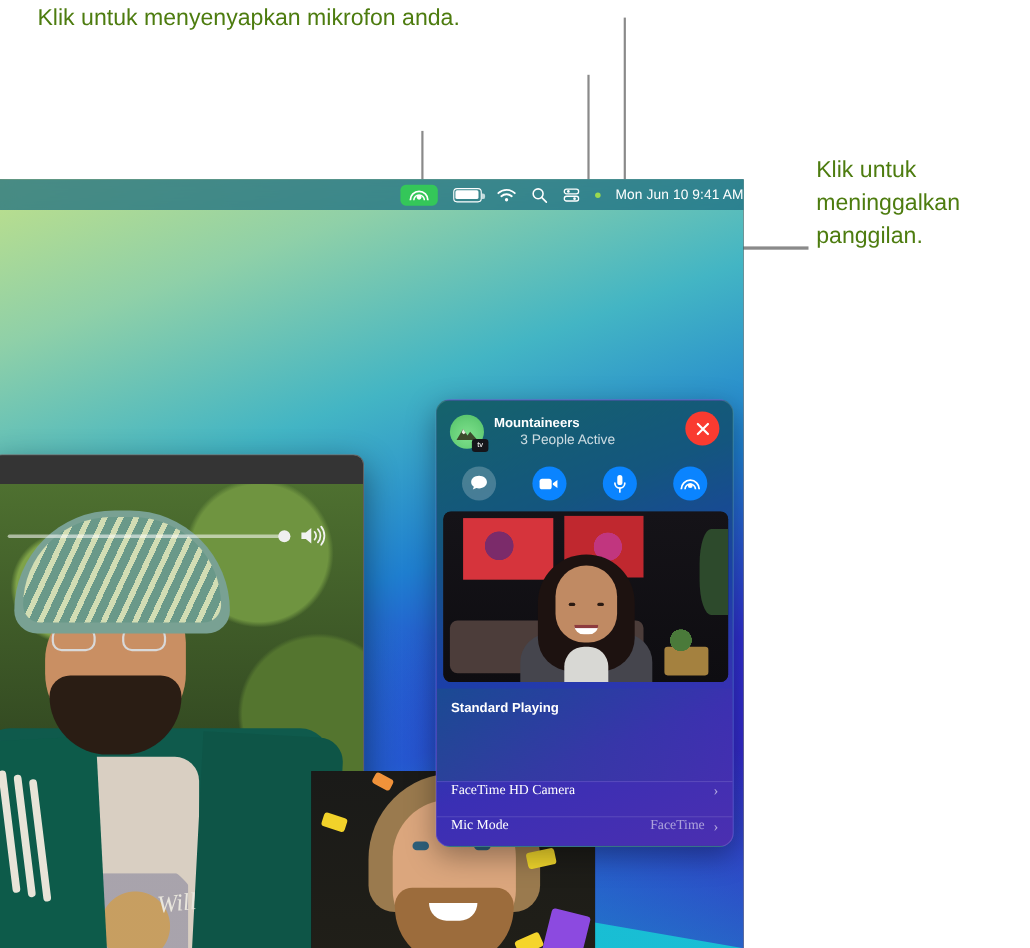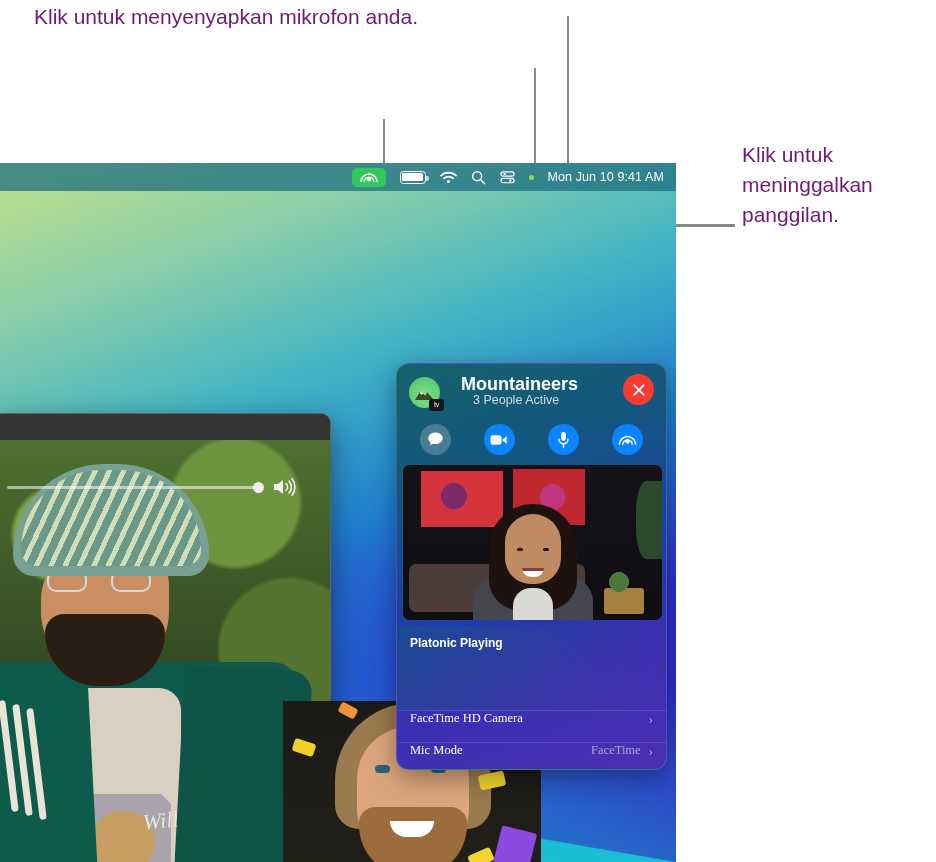--- a/index.html
+++ b/index.html
@@ -7,21 +7,21 @@
     width: 936px; height: 862px;
     background: #ffffff;
     font-family: "Liberation Sans", sans-serif;
     overflow: hidden;
   }
   #root { position: relative; width: 936px; height: 862px; background: #fff; }
 
   
   .callout {
     position: absolute;
-    color: #701a75;
+    color: #4d7c0f;
     font-size: 21px;
     line-height: 28px;
     white-space: nowrap;
     font-family: "Liberation Sans", sans-serif;
   }
   .callout-right {
     white-space: normal;
     width: 200px;
     line-height: 30px;
   }
@@ -49,21 +49,21 @@
     position:absolute; left:0; bottom:0; width:100%; height:44%;
     background: linear-gradient(210deg, rgba(28,26,200,0.0) 38%, rgba(24,206,216,0.85) 39%, rgba(19,190,205,0.9) 100%);
     clip-path: polygon(0% 100%, 0% 62%, 100% 100%);
   }
   #menubar {
     position: absolute; left: 0; top: 0;
     width: 676px; height: 28px;
     background: rgba(26,107,128,0.72);
     backdrop-filter: blur(8px);
     display: flex; align-items: center; justify-content: flex-end;
-    gap: 14px; padding-right: 12px;
+    gap: 14px; 
     color: #fff;
   }
   .mb-item { display: flex; align-items: center; }
   .mb-screen {
     width: 34px; height: 19px; border-radius: 5px;
     background: #34c759;
     display: flex; align-items: center; justify-content: center;
   }
   .mb-battery {
     width: 26px; height: 13px; border: 1.6px solid #fff; border-radius: 3.5px;
@@ -100,21 +100,21 @@
   .cc-avatar .mtn {
     position:absolute; left:5px; bottom:7px; width:21px; height:15px; overflow:hidden;
   }
   .cc-avatar .tvbadge {
     position: absolute; right: -4px; bottom: -3px;
     width: 15px; height: 12px; border-radius: 3px;
     background: #15151a; color:#fff; font-size: 7px;
     display:flex; align-items:center; justify-content:center;
     letter-spacing:-0.2px;
   }
-  .cc-title { color:#fff; font-size:18px; font-weight:bold; line-height:16px;margin-left:12px; }
+  .cc-title { color:#fff; font-size:12px; font-weight:bold; line-height:16px; }
   .cc-sub { color:rgba(255,255,255,0.78); font-size:12.5px; line-height:16px;margin-left:24px; }
   .cc-close {
     position:absolute; right: 12px; top: 10px;
     width: 31px; height: 31px; border-radius:50%;
     background:#fa3b30; display:flex; align-items:center; justify-content:center;
     border:none; cursor:pointer;
   }
   .cc-actions {
     position:absolute; left:0; top:60px; width:100%;
     display:flex; justify-content:space-around; align-items:center;
@@ -430,21 +430,21 @@
           <div class="pa-neck"></div>
           <div class="pa-face">
             <div class="pa-eye" style="left:12px;"></div>
             <div class="pa-eye" style="right:12px;"></div>
             <div class="pa-mouth"></div>
           </div>
         </div>
       </div>
 
       <div id="ccplaying">
-        <div class="cp-head">Platonic Playing</div>
+        <div class="cp-head">Standard Playing</div>
       </div>
 
       <div class="cc-divider" style="top:346px;"></div>
       <div class="cc-row" style="top:347px;">
         <span>FaceTime HD Camera</span>
         <span class="val"></span>
         <span class="chev">›</span>
       </div>
       <div class="cc-divider" style="top:378px;"></div>
       <div class="cc-row" style="top:379px;">

